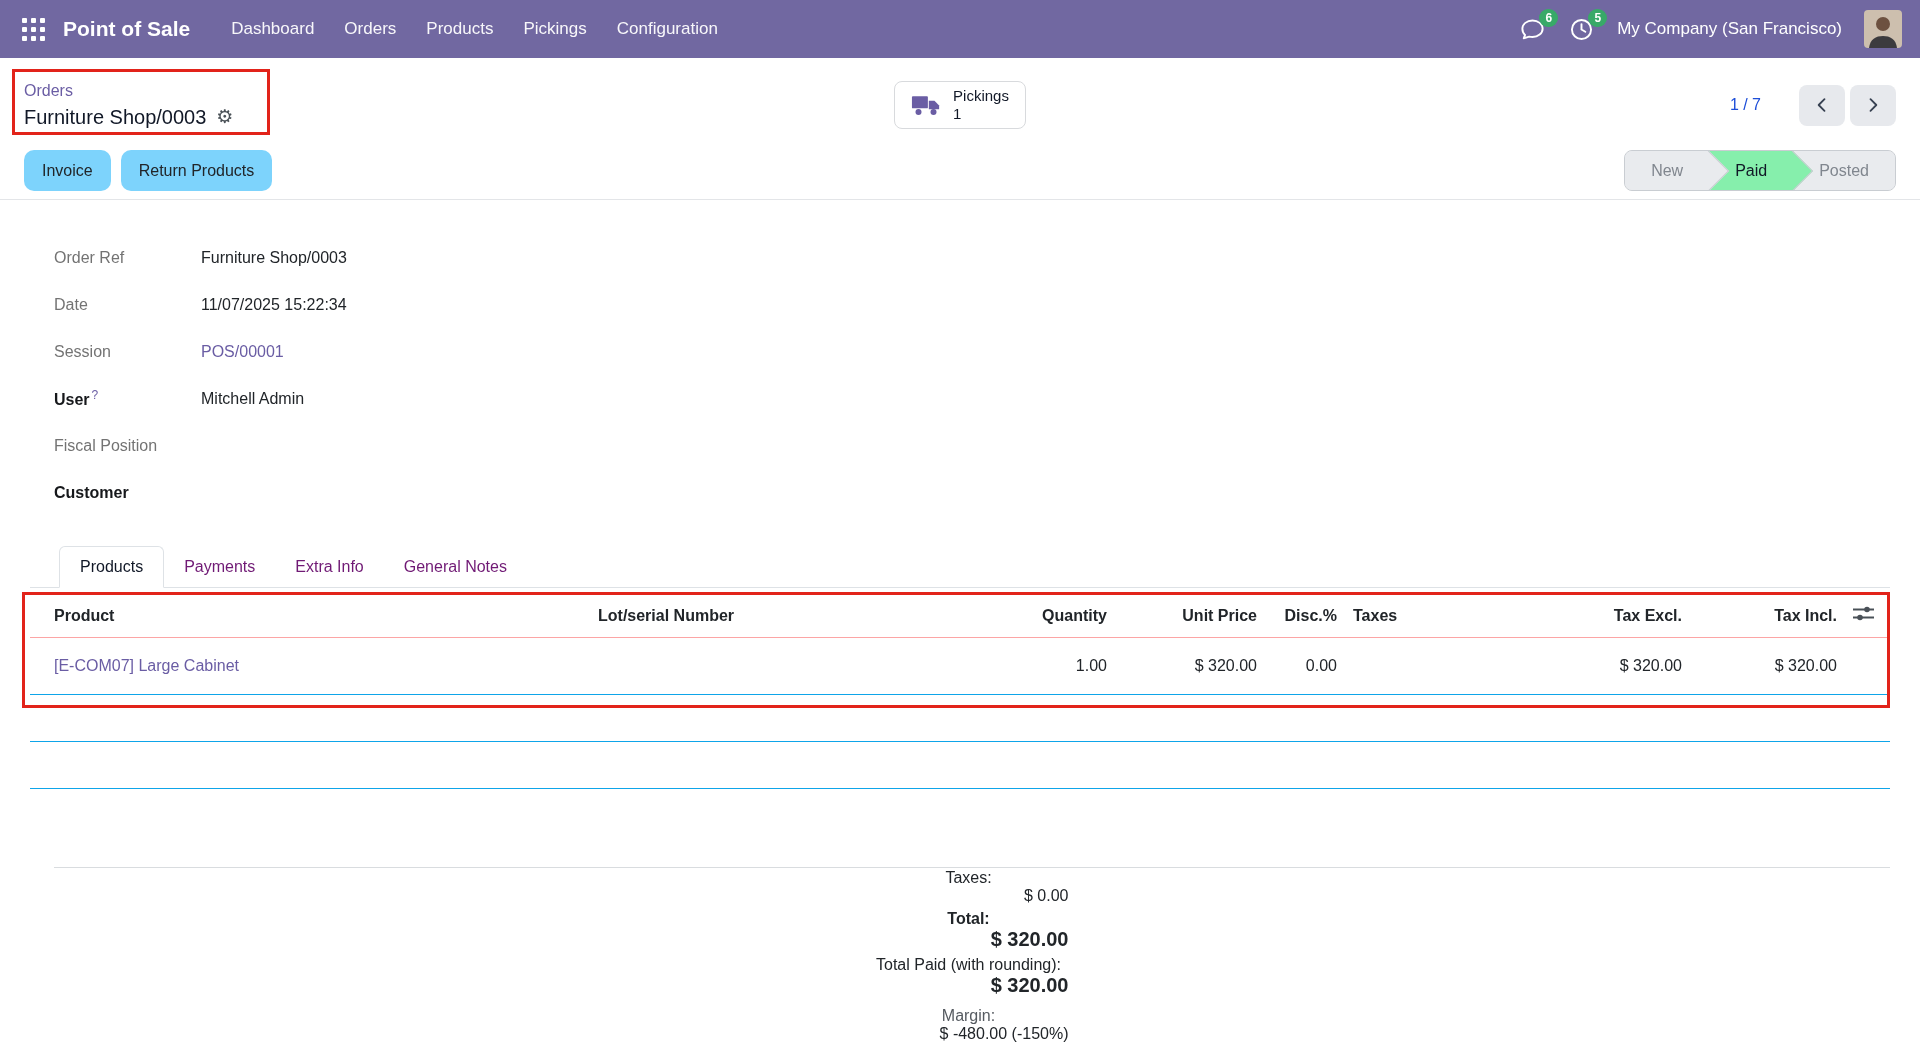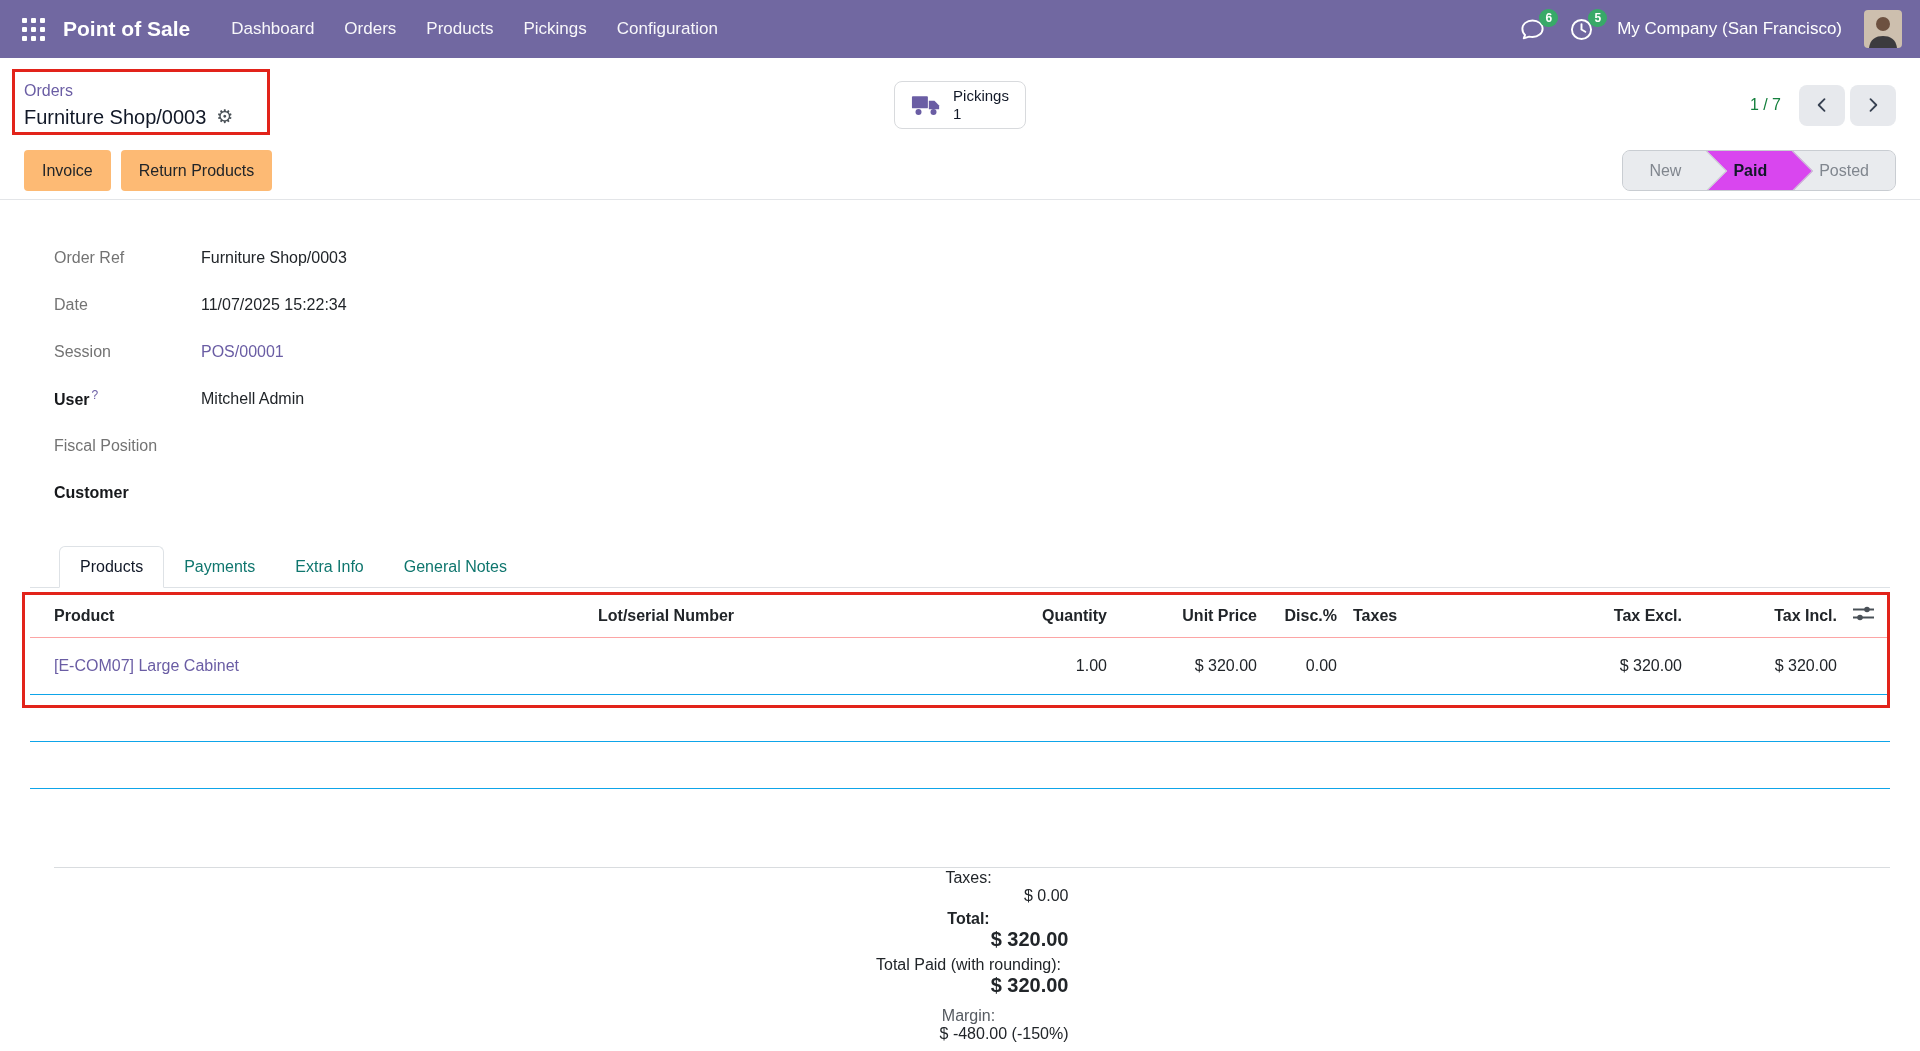--- a/index.html
+++ b/index.html
@@ -36,60 +36,60 @@
   .bc-current-row { display:flex; align-items:center; gap:10px; margin-top:3px; }
   .bc-current { font-size:20px; color:#111827; line-height:26px; }
   .gear { font-size:19px; color:#4b5258; cursor:pointer; line-height:1; }
   .stat-btn {
     display:flex; align-items:center; gap:12px; border:1px solid #d8dadd; border-radius:8px;
     background:#fff; padding:5px 16px; cursor:pointer;
   }
   .stat-txt { display:flex; flex-direction:column; line-height:18px; }
   .stat-label { font-size:15px; color:#111827; }
   .stat-value { font-size:15px; color:#111827; }
-  .pager-count { font-size:16px; color:#15803d; margin-right:4px; cursor:pointer; }
+  .pager-count { font-size:16px; color:#1d4ed8; margin-right:24px; cursor:pointer; }
   .pager-btn {
     width:46px; height:41px; background:#e7e9ed; border:none; border-radius:8px;
     display:flex; align-items:center; justify-content:center; cursor:pointer;
   }
   .pager-group { display:flex; gap:5px; }
 
   .cp-bottom { display:flex; align-items:center; margin-top:10px; gap:10px; }
   .btn {
-    background:#fdba74; border:none; border-radius:4px; padding:0 18px; height:41px;
+    background:#7dd3fc; border:none; border-radius:10px; padding:0 18px; height:41px;
     font-size:16px; color:#212529; font-family:inherit; cursor:pointer;
   }
   .statusbar {
     margin-left:auto; display:flex; align-items:stretch; height:41px;
     border:1px solid #c9cdd2; border-radius:8px; overflow:hidden; background:#e9ebee;
   }
   .sb-item {
     position:relative; display:flex; align-items:center; padding:0 26px;
     font-size:16px; color:#80868e; background:#e9ebee; cursor:pointer; white-space:nowrap;
   }
   .sb-item:not(:last-child)::after {
     content:""; position:absolute; top:50%; right:-14px; width:28px; height:28px;
     transform:translateY(-50%) rotate(45deg); background:inherit;
     border-top:1px solid #c9cdd2; border-right:1px solid #c9cdd2; z-index:2;
   }
-  .sb-item.active { background:#d946ef; color:#111827; font-weight:700; }
+  .sb-item.active { background:#86efac; color:#111827; font-weight:400; }
 
   
   .sheet { padding:34px 30px 0 30px; }
   .fields { padding-left:24px; }
   .field-row { display:flex; align-items:center; height:47px; }
   .field-label { width:147px; flex-shrink:0; font-size:16px; color:#737373; }
   .field-label.strong { color:#16181b; font-weight:700; }
   .help-sup { font-size:12px; color:#6a5da4; vertical-align:super; margin-left:2px; font-weight:400; }
   .field-value { font-size:16px; color:#212529; }
   .link { color:#6a5da4; cursor:pointer; text-decoration:none; }
 
   
   .tabs { display:flex; margin-top:30px; border-bottom:1px solid #dee2e6; padding-left:29px; height:42px; }
-  .tab { padding:0 20px; display:flex; align-items:center; font-size:16px; color:#0f766e; cursor:pointer; }
+  .tab { padding:0 20px; display:flex; align-items:center; font-size:16px; color:#701a75; cursor:pointer; }
   .tab.active {
     color:#111827; background:#fff; border:1px solid #dee2e6; border-bottom:1px solid #fff;
     border-radius:6px 6px 0 0; margin-bottom:-1px;
   }
 
   
   table.lines { width:1860px; border-collapse:collapse; table-layout:fixed; margin-top:5px; }
   table.lines th {
     border-top:1px solid #dcdfe3; border-bottom:1px solid #fca5a5;
     padding:11px 8px; font-size:16px; font-weight:700; color:#212529; text-align:left; cursor:pointer;

